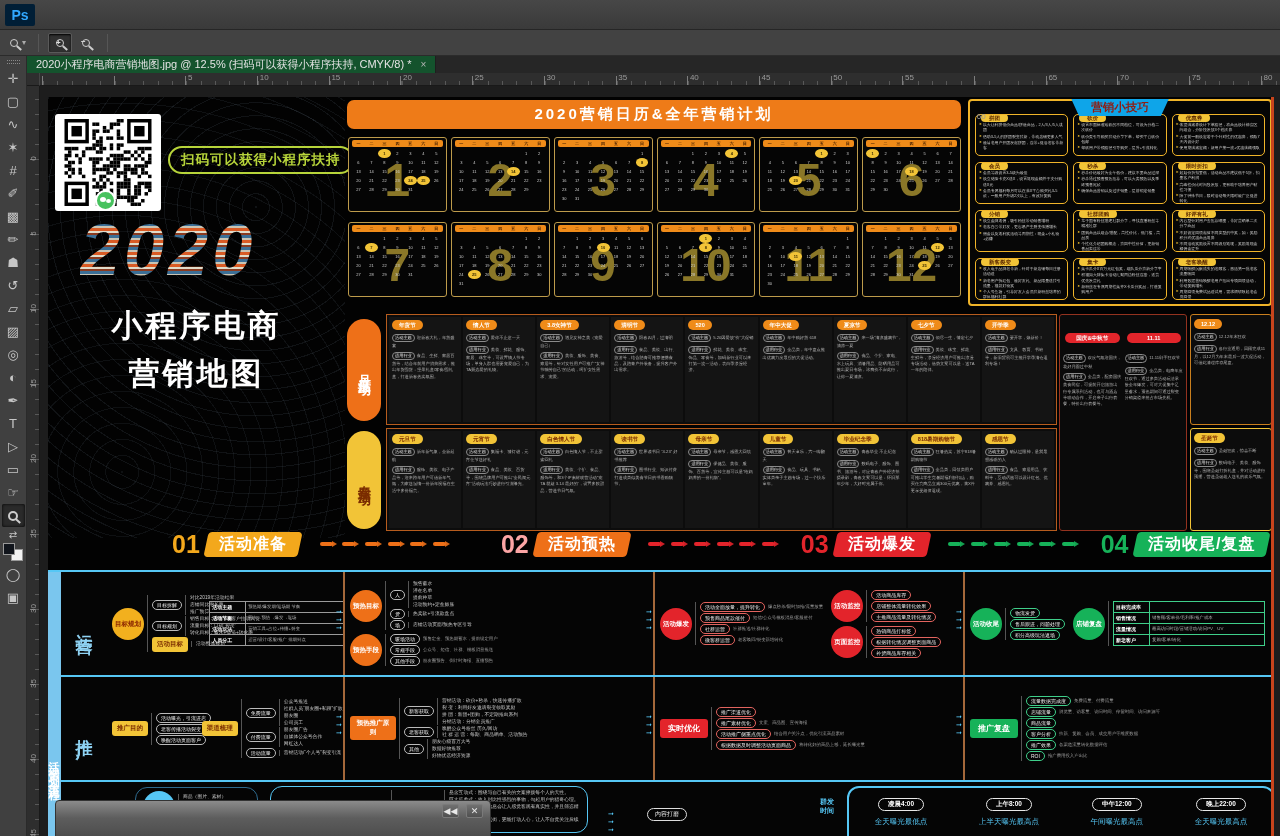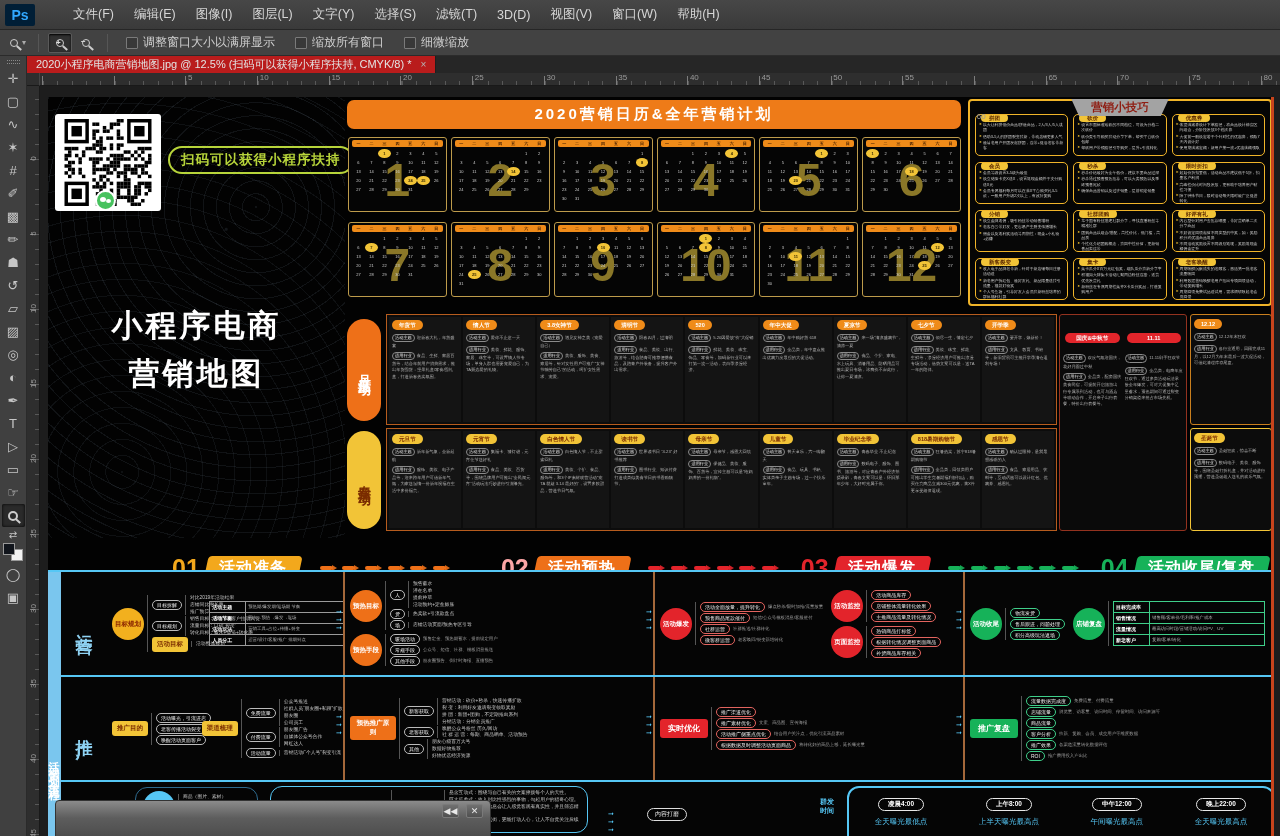--- a/index.html
+++ b/index.html
@@ -21,21 +21,21 @@
   .zoom-g::after{content:"";position:absolute;right:-5px;bottom:-3px;width:6px;height:2px;background:#cdcdcd;transform:rotate(42deg);}
   .zoom-g.small{width:8px;height:8px;border-width:1.5px;}
   .ob-zbtn{width:24px;height:20px;display:flex;align-items:center;justify-content:center;border-radius:2px;margin:0 1px;position:relative;}
   .ob-zbtn .zsign{position:absolute;font-size:8px;font-weight:bold;color:#ddd;left:7px;top:4px;}
   .ob-zbtn.active{background:#303030;box-shadow:inset 0 1px 2px #000;border:1px solid #5a5a5a;}
   .ob-toggle{display:flex;align-items:center;gap:5px;margin:0 10px;}
   .ob-box{width:12px;height:12px;border:1px solid #7a7a7a;background:#383838;border-radius:1px;}
   .ob-btn{padding:2px 13px;background:linear-gradient(#606060,#474747);border:1px solid #6f6f6f;border-radius:3px;
     margin:0 7px;color:#e4e4e4;}
   .tabbar{position:absolute;left:27px;top:56px;right:0;height:17px;background:#262626;display:flex;z-index:20;}
-  .tab{background:#b91c1c;color:#e3e3e3;font-size:11px;padding:0 9px;display:flex;align-items:center;gap:9px;
+  .tab{background:#14532d;color:#e3e3e3;font-size:11px;padding:0 9px;display:flex;align-items:center;gap:9px;
     border-right:1px solid #1e1e1e;white-space:nowrap;}
   .tab-close{color:#b5b5b5;font-size:10px;}
   .toolbar{position:absolute;left:0;top:56px;bottom:0;width:27px;background:#404040;border-right:1px solid #2a2a2a;
     display:flex;flex-direction:column;align-items:center;padding-top:4px;z-index:20;}
   .grip{width:13px;height:4px;border-top:1px dotted #8a8a8a;border-bottom:1px dotted #8a8a8a;margin-bottom:3px;}
   .tool{width:23px;height:23px;display:flex;align-items:center;justify-content:center;color:#c6c6c6;font-size:13px;border-radius:2px;}
   .tool.active{background:#2a2a2a;box-shadow:inset 0 0 3px #000;color:#fff;}
   .tool.mini{height:14px;font-size:10px;}
   .swatch{position:relative;width:20px;height:18px;margin:2px 0;}
   .swatch .fg{position:absolute;left:0;top:0;width:12px;height:12px;background:#11151c;border:1px solid #999;z-index:2;}
@@ -77,21 +77,21 @@
   .cal-card{height:75px;background:#050505;border:1px solid #bd9b4b;border-radius:3px;position:relative;padding:2px 3px;overflow:hidden;}
   .cal-head{height:7px;background:#ef8b19;border-radius:2px;display:flex;justify-content:space-around;align-items:center;
     color:#401c00;font-size:4px;font-weight:bold;line-height:1;}
   .cal-num{position:absolute;left:0;right:0;top:10px;bottom:0;display:flex;align-items:center;justify-content:center;
     font-size:46px;font-weight:800;color:#8a7728;z-index:1;}
   .cal-grid{position:relative;display:grid;grid-template-columns:repeat(7,1fr);margin-top:2px;z-index:2;}
   .cal-d{height:9px;display:flex;align-items:center;justify-content:center;font-size:4px;color:#cfcfcf;}
   .cal-d.hl{background:#f2c437;border-radius:50%;color:#3a2a00;font-weight:bold;}
   .p-tips{position:absolute;left:920px;top:2px;width:304px;height:207px;border:2px solid #f0b429;border-radius:4px;
     background:#050505;padding:13px 5px 4px;}
-  .tips-ribbon{position:absolute;top:-2px;left:50%;transform:translateX(-50%);background:#a3a3a3;color:#8f1d12;
+  .tips-ribbon{position:absolute;top:-2px;left:50%;transform:translateX(-50%);background:#0ea5e9;color:#8f1d12;
     font-weight:bold;font-size:11.5px;padding:1px 20px;clip-path:polygon(0 0,100% 0,92% 100%,8% 100%);white-space:nowrap;z-index:3;}
   .tips-grid{display:grid;grid-template-columns:repeat(3,1fr);grid-auto-rows:1fr;gap:6px 5px;height:100%;}
   .tip-card{border:1px solid #f0b429;border-radius:5px;padding:6px 3px 2px;position:relative;overflow:hidden;background:#070707;}
   .tip-pill{position:absolute;top:-1px;left:5px;background:#f2c437;color:#5d2a00;font-weight:bold;font-size:5.5px;
     padding:0 8px;border-radius:6px;line-height:1.5;}
   .tip-line{font-size:3.9px;color:#cdcdcd;line-height:1.35;margin:1px 0;display:flex;gap:1px;}
   .tip-line::before{content:"➤";color:#f2c437;font-size:3.5px;flex:none;}
   
   .vpill{position:absolute;left:299px;width:34px;border-radius:17px;writing-mode:vertical-rl;text-orientation:upright;
     display:flex;align-items:center;justify-content:center;font-weight:bold;font-size:13px;letter-spacing:3px;}
@@ -107,21 +107,21 @@
   .chip{display:inline-block;border:1px solid #8a8a8a;border-radius:5px;padding:0 2px;color:#e8e8e8;font-size:4.2px;margin:1px 2px 1px 0;}
   .bline{display:block;margin-bottom:2px;}
   .special{position:absolute;left:1011px;top:217px;width:128px;height:217px;border:1px solid #93321f;border-radius:3px;
     background:#0a0a0a;display:flex;padding:6px 3px;gap:3px;}
   .sp-col{flex:1;display:flex;flex-direction:column;font-size:4.2px;color:#b3b3b3;line-height:1.5;overflow:hidden;}
   .sp-col .bpill{text-align:center;margin:12px 2px 10px;}
   .band-side{position:absolute;left:1142px;width:82px;background:#0c0c0c;padding:3px;font-size:4.2px;color:#b3b3b3;line-height:1.45;overflow:hidden;}
   .band-side1{top:217px;height:111px;border:1px solid #c97f1e;border-radius:3px;}
   .band-side2{top:331px;height:103px;border:1px solid #f2c437;border-radius:3px;}
   
-  .phase-row{position:absolute;left:118px;top:456px;right:6px;height:30px;display:flex;align-items:center;}
+  .phase-row{position:absolute;left:118px;top:432px;right:6px;height:30px;display:flex;align-items:center;}
   .ph-num{font-size:25px;font-weight:800;margin:0 6px;}
   .ph-banner{height:25px;padding:0 13px;border-radius:4px;transform:skewX(-12deg);display:flex;align-items:center;}
   .ph-banner span{transform:skewX(12deg);color:#fff;font-weight:bold;font-size:16px;letter-spacing:1px;white-space:nowrap;}
   .ph-dashes{flex:1;display:flex;align-items:center;justify-content:space-evenly;padding:0 10px;}
   .dash{width:13px;height:3.5px;border-radius:2px;position:relative;}
   .dash::after{content:"";position:absolute;right:-4px;top:-1px;border-left:5px solid;border-top:3px solid transparent;border-bottom:3px solid transparent;border-left-color:inherit;opacity:.9;}
   
   .mm{position:absolute;left:0;top:473px;right:0;height:387px;border-top:2px solid #56c7f5;background:#050505;}
   .mm-strip{position:absolute;left:0;top:0;bottom:0;width:13px;background:#7ac6ee;color:#fff;font-weight:bold;font-size:11px;
     writing-mode:vertical-rl;text-orientation:upright;display:flex;justify-content:center;padding-top:10px;letter-spacing:5px;z-index:2;}
@@ -172,64 +172,37 @@
     border:1px solid #333;border-radius:4px 4px 0 0;z-index:9;display:flex;justify-content:flex-end;align-items:flex-start;
     padding:3px 7px;gap:7px;}
   .fb-btn{color:#e9e9e9;font-size:9px;min-width:17px;height: 14px;display:flex;align-items:center;justify-content:center;
     border:1px solid #7a7a7a;border-radius:2px;background:linear-gradient(#707070,#505050);}
 </style>
 </head>
 <body>
 
 <div class="menubar">
   <div class="ps-logo">Ps</div>
-  <div class="menu-list">
-      <div class="menu-item">文件(F)</div>
-      <div class="menu-item">编辑(E)</div>
-      <div class="menu-item">图像(I)</div>
-      <div class="menu-item">图层(L)</div>
-      <div class="menu-item">文字(Y)</div>
-      <div class="menu-item">选择(S)</div>
-      <div class="menu-item">滤镜(T)</div>
-      <div class="menu-item">3D(D)</div>
-      <div class="menu-item">视图(V)</div>
-      <div class="menu-item">窗口(W)</div>
-      <div class="menu-item">帮助(H)</div>
-    </div>
 </div>
 
 <div class="optionsbar">
   <div class="ob-tool">
     <span class="zoom-g small"></span>
     <span class="caret">▾</span>
   </div>
   <div class="ob-sep"></div>
   <div class="ob-zbtn active">
     <span class="zoom-g small"></span>
       <span class="zsign">+</span>
   </div>
   <div class="ob-zbtn">
     <span class="zoom-g small"></span>
       <span class="zsign">−</span>
   </div>
   <div class="ob-sep"></div>
-  <div id="ob-toggles" style="display:flex;align-items:center;">
-      <div class="ob-toggle">
-        <span class="ob-box"></span>
-        <span>调整窗口大小以满屏显示</span>
-      </div>
-      <div class="ob-toggle">
-        <span class="ob-box"></span>
-        <span>缩放所有窗口</span>
-      </div>
-      <div class="ob-toggle">
-        <span class="ob-box"></span>
-        <span>细微缩放</span>
-      </div>
-    </div>
 </div>
 
 <div class="toolbar">
   <div class="grip"></div>
 <div class="tool">✛</div>
     <div class="tool">▢</div>
     <div class="tool">∿</div>
     <div class="tool">✶</div>
     <div class="tool">#</div>
     <div class="tool">✐</div>
@@ -506,20 +479,21 @@
             <rect x="9" y="24" width="1" height="1" fill="#000"></rect>
             <rect x="10" y="24" width="1" height="1" fill="#000"></rect>
             <rect x="13" y="24" width="1" height="1" fill="#000"></rect>
             <rect x="14" y="24" width="1" height="1" fill="#000"></rect>
             <rect x="19" y="24" width="1" height="1" fill="#000"></rect>
             <rect x="20" y="24" width="1" height="1" fill="#000"></rect>
             <rect x="21" y="24" width="1" height="1" fill="#000"></rect>
           </svg></div>
       <div class="wx"></div>
       <div class="scan">扫码可以获得小程序扶持</div>
+      <div class="year">2020</div>
       <div class="ptitle t2">营销地图</div>
       <div class="ptitle t1">小程序电商</div>
     </div>
     <div class="p-banner">2020营销日历&amp;全年营销计划</div>
     <div class="p-cal">
         <div class="cal-card">
           <div class="cal-head">
             <span>一</span>
             <span>二</span>
             <span>三</span>

